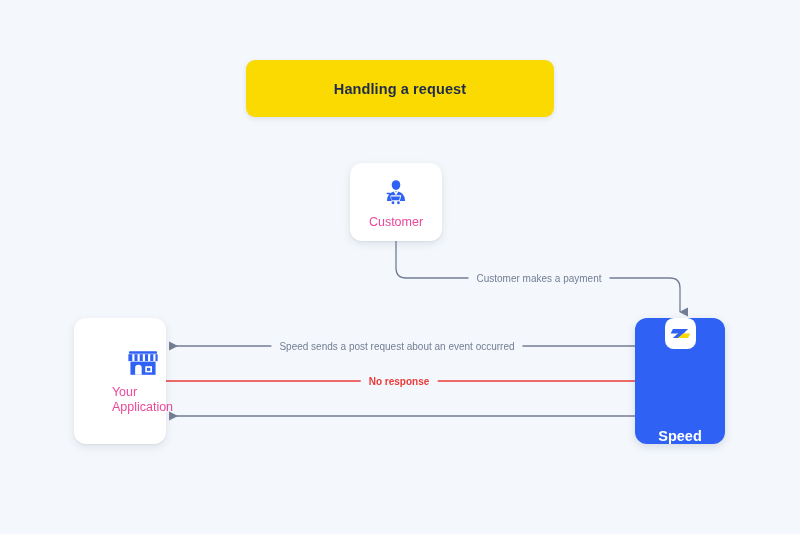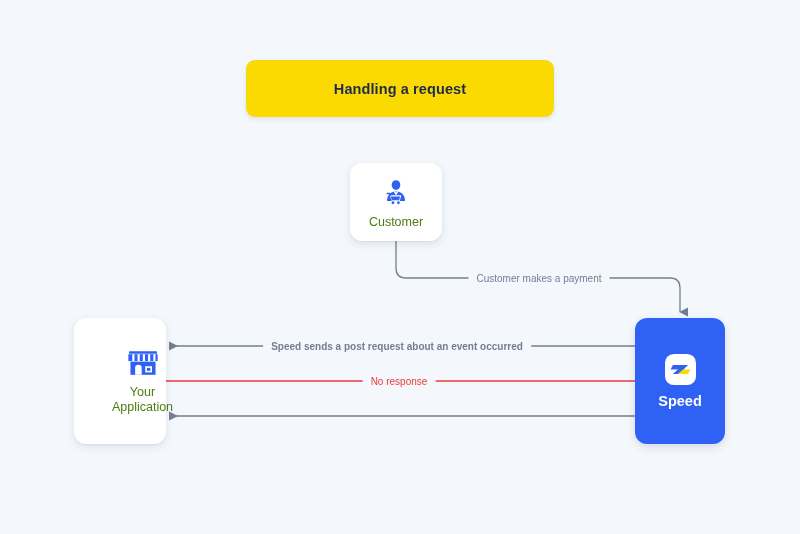--- a/index.html
+++ b/index.html
@@ -70,22 +70,21 @@
   }
   .node-card.app {
     left: 74px;
     top: 318px;
     width: 92px;
     height: 126px;
     padding-left: 45px;
   }
   .node-label {
     font-size: 12.5px;
-    color: #4d7c0f;
-    text-align: center;
+    color: #ec4899;
     line-height: 15px;
     margin-top: 7px;
   }
   .node-icon {
     display: block;
     line-height: 0;
   }
 
   
   .speed-node {
@@ -93,43 +92,43 @@
     left: 635px;
     top: 318px;
     width: 90px;
     height: 126px;
     background: #2f62f4;
     border-radius: 12px;
     box-shadow: 0 3px 9px rgba(31,43,77,.14);
     display: flex;
     flex-direction: column;
     align-items: center;
-    justify-content: center;
+    justify-content: space-between;
     box-sizing: border-box;
   }
   .speed-label {
     font-size: 14.5px;
     font-weight: bold;
     color: #ffffff;
     margin-top: 8px;
   }
 
   
   .edge-label {
     position: absolute;
     font-size: 10px;
     color: #737e94;
     background: #f4f8fc;
     padding: 0 8px;
     white-space: nowrap;
     transform: translate(-50%, -50%);
   }
   .edge-label.payment   { left: 539px; top: 278px; }
-  .edge-label.post      { left: 397px; top: 346px; font-weight: bold; }
-  .edge-label.noresp    { left: 399px; top: 381px; color: #ec3a3a; font-weight: normal; }
+  .edge-label.post      { left: 397px; top: 346px; }
+  .edge-label.noresp    { left: 399px; top: 381px; color: #ec3a3a; font-weight: bold; }
   .edge-label.retry     { left: 397px; top: 416px; }
 </style>
 </head>
 <body>
 
 <div id="canvas">
 
   <svg id="wires" viewBox="0 0 800 534" xmlns="http://www.w3.org/2000/svg">
     <defs>
       <marker id="arrow-left" viewBox="0 0 10 10" refX="9" refY="5" markerWidth="7" markerHeight="7" orient="auto-start-reverse">

